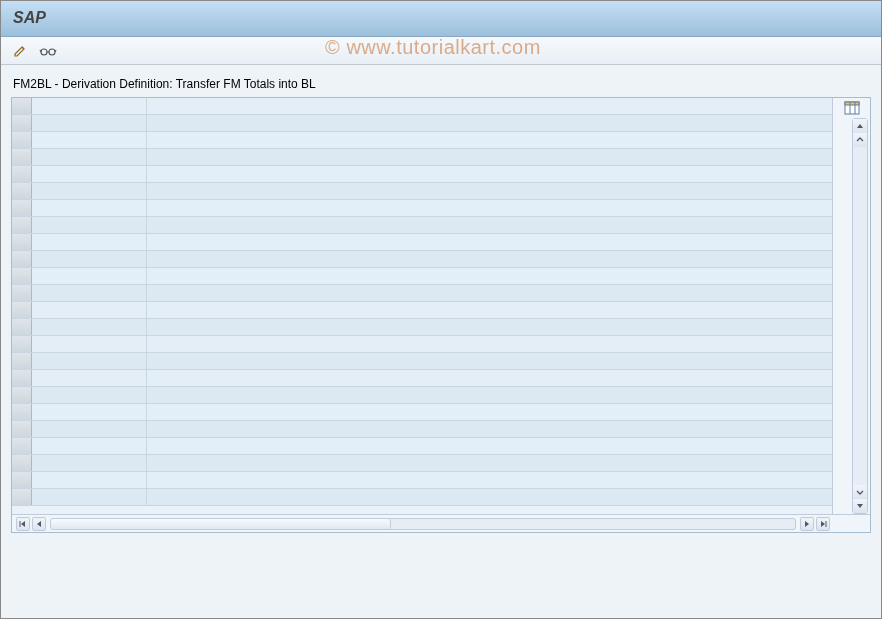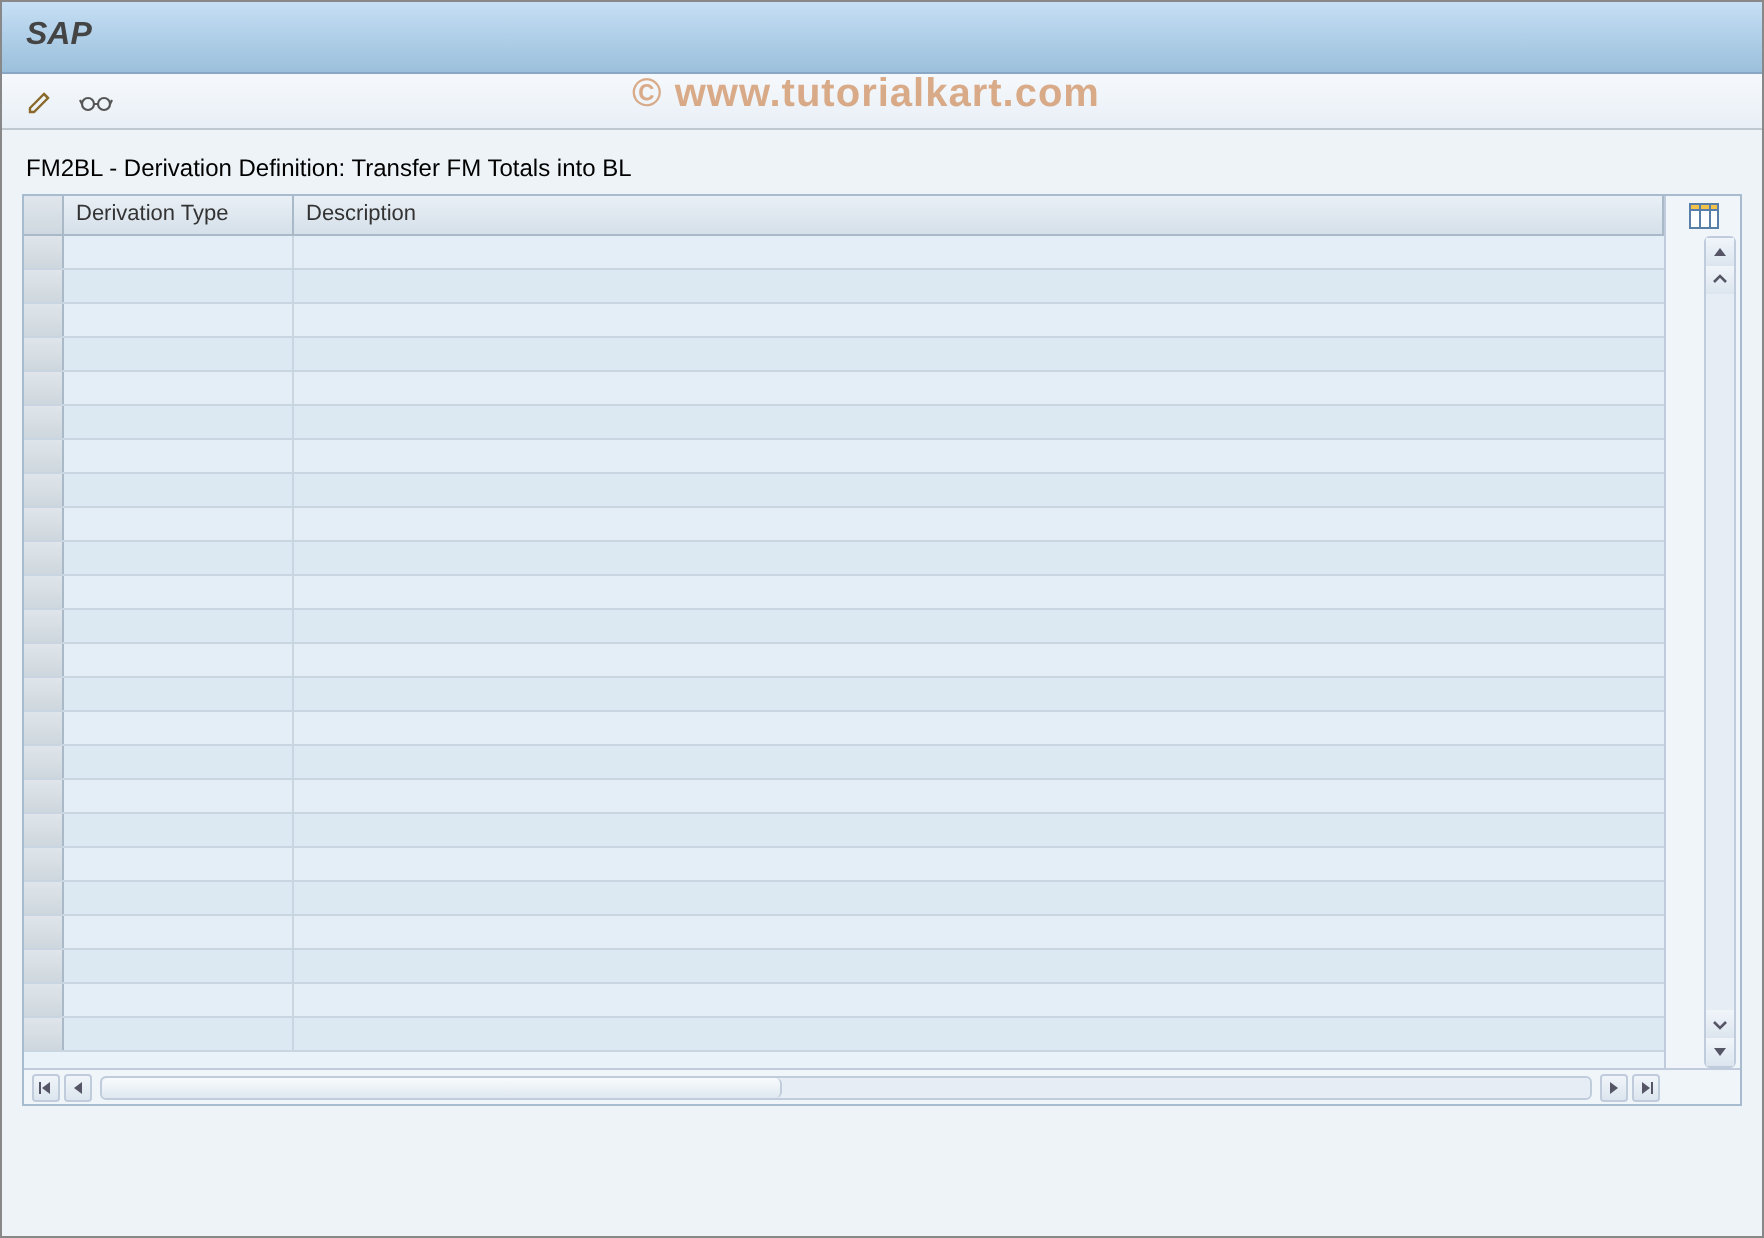--- a/index.html
+++ b/index.html
@@ -185,21 +185,21 @@
       border-radius:3px;
     }
     .hscroll-spacer { width: 34px; }
     .watermark {
       position: absolute;
       top: 36px;
       left: 0; right: 16px;
       text-align: center;
       font-size: 20px;
       color: rgba(200,120,60,0.6);
-      font-weight: bold;
+      font-weight: normal;
       pointer-events: none;
       letter-spacing: 0.5px;
     }
     svg { display:block; }
   </style>
 </head>
 <body>
 
 <div class="title-bar">
   <span class="title-text">SAP</span>
@@ -221,25 +221,20 @@
   </span>
 </div>
 
 <div class="content-area">
   <div class="page-heading">FM2BL - Derivation Definition: Transfer FM Totals into BL</div>
 
   <div class="panel">
 
     <div class="grid-wrap">
       <div class="grid-area">
-        <div class="grid-header">
-          <div class="grid-header-cell gh-sel"></div>
-          <div class="grid-header-cell gh-type">Derivation Type</div>
-          <div class="grid-header-cell gh-desc">Description</div>
-        </div>
         <div class="grid-body" id="grid-body">
             <div class="grid-row">
               <div class="cell-sel"></div>
               <div class="cell-type"></div>
               <div class="cell-desc"></div>
             </div>
             <div class="grid-row">
               <div class="cell-sel"></div>
               <div class="cell-type"></div>
               <div class="cell-desc"></div>

